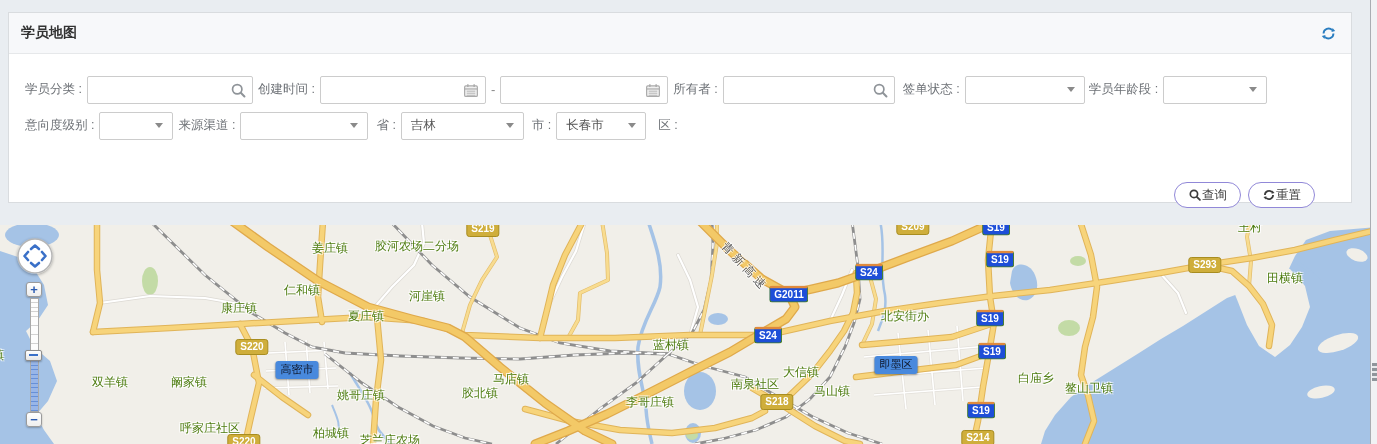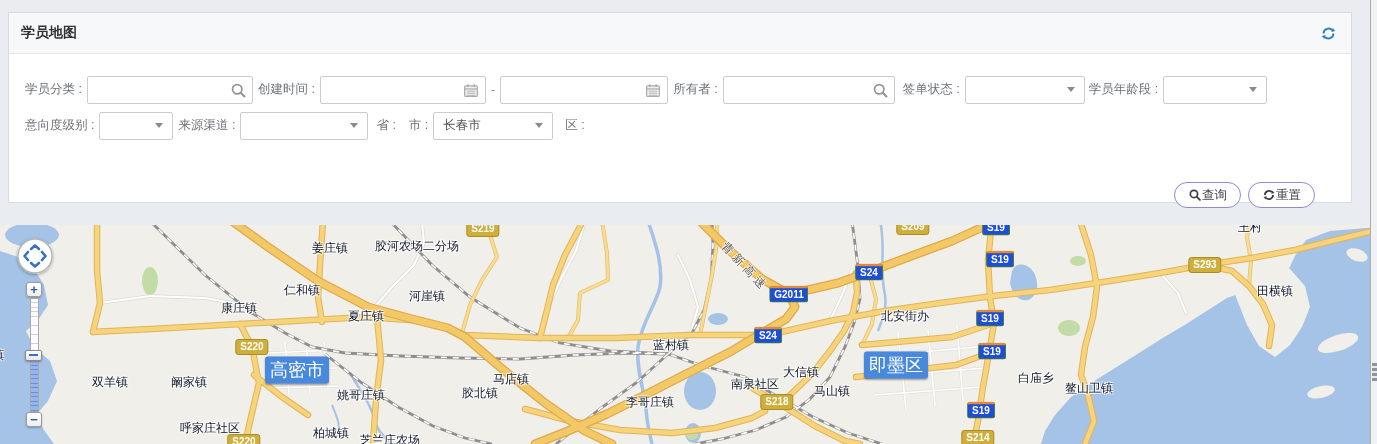--- a/index.html
+++ b/index.html
@@ -27,24 +27,24 @@
   .caret{width:0;height:0;border-left:4px solid transparent;border-right:4px solid transparent;
          border-top:5px solid #8a8a8a;margin-left:6px;}
   .sep{font-size:13px;color:#888;margin:0 5px;}
   .btns{position:absolute;right:36px;top:107px;display:flex;gap:7px;}
   .btn{display:inline-flex;align-items:center;height:26px;padding:0 13px;border:1px solid #9188d8;
        border-radius:14px;background:#fff;font-size:12.5px;color:#444;cursor:pointer;}
   
   .map{position:absolute;left:0;top:225px;width:1377px;height:219px;overflow:hidden;background:#f1efe9;cursor:grab;}
   .map svg{position:absolute;left:0;top:0;}
   #map-labels{position:absolute;left:0;top:0;width:100%;height:100%;}
-  .tlabel{position:absolute;transform:translate(-50%,-50%);font-size:12px;color:#0f172a;white-space:nowrap;
+  .tlabel{position:absolute;transform:translate(-50%,-50%);font-size:12px;color:#4d7c0f;white-space:nowrap;
     text-shadow:-1px -1px 0 rgba(255,255,255,.9),1px -1px 0 rgba(255,255,255,.9),
                 -1px 1px 0 rgba(255,255,255,.9),1px 1px 0 rgba(255,255,255,.9);}
-  .clabel{position:absolute;transform:translate(-50%,-50%);font-size:18px;color:#ffffff;background:#4889dd;
+  .clabel{position:absolute;transform:translate(-50%,-50%);font-size:11px;color:#0f172a;background:#4889dd;
           border-radius:3px;padding:1px 5px 2px;box-shadow:0 1px 2px rgba(0,0,0,.35);white-space:nowrap;}
   .rbadge{position:absolute;transform:translate(-50%,-50%);font:bold 10px/12px "Liberation Sans",sans-serif;
           color:#fff;border-radius:3px;padding:1px 4px;white-space:nowrap;box-sizing:border-box;}
   .rbadge.yellow{background:#cfae3b;border:1px solid #a88d20;}
   .rbadge.green{background:#1d4ed8;border:1px solid #447d23;border-top:3px solid #e08a3c;padding-top:0;}
   .hlabel{position:absolute;font-size:11.5px;color:#5a5a5a;white-space:nowrap;letter-spacing:4px;
     text-shadow:-1px -1px 0 rgba(255,255,255,.8),1px -1px 0 rgba(255,255,255,.8),
                 -1px 1px 0 rgba(255,255,255,.8),1px 1px 0 rgba(255,255,255,.8);}
   
   .pan{position:absolute;left:17px;top:13px;width:36px;height:36px;border-radius:50%;
@@ -160,22 +160,26 @@
         <span class="sel" style="width:74px">
           <span></span>
           <i class="caret"></i>
         </span>
         <span class="flabel" style="margin-left:5px">来源渠道 :</span>
         <span class="sel" style="width:128px">
           <span></span>
           <i class="caret"></i>
         </span>
         <span class="flabel" style="margin-left:8px">省 :</span>
+        <span class="sel" style="width:123px">
+          <span>吉林</span>
+          <i class="caret"></i>
+        </span>
         <span class="flabel" style="margin-left:8px">市 :</span>
-        <span class="sel" style="width:120px">
+        <span class="sel" style="width:90px">
           <span>长春市</span>
           <i class="caret"></i>
         </span>
         <span class="flabel" style="margin-left:12px">区 :</span>
       </div>
 
       <div class="btns">
         <button class="btn">
           <svg viewBox="0 0 20 20" width="14" height="14">
               <circle cx="8.5" cy="8.5" r="5.2" fill="none" stroke="#3c3c3c" stroke-width="2.4"></circle>
@@ -374,21 +378,21 @@
         <div class="tlabel" style="left: 671px; top: 120px;">蓝村镇</div>
         <div class="tlabel" style="left: 511px; top: 154px;">马店镇</div>
         <div class="tlabel" style="left: 480px; top: 168px;">胶北镇</div>
         <div class="tlabel" style="left: 650px; top: 177px;">李哥庄镇</div>
         <div class="tlabel" style="left: 755px; top: 159px;">南泉社区</div>
         <div class="tlabel" style="left: 801px; top: 147px;">大信镇</div>
         <div class="tlabel" style="left: 832px; top: 166px;">马山镇</div>
         <div class="tlabel" style="left: 905px; top: 91px;">北安街办</div>
         <div class="tlabel" style="left: 1036px; top: 153px;">白庙乡</div>
         <div class="tlabel" style="left: 1089px; top: 163px;">鳌山卫镇</div>
-        <div class="tlabel" style="left: 1275px; top: 66px;">田横镇</div>
+        <div class="tlabel" style="left: 1275px; top: 53px; padding-left: 20px;">田横镇</div>
         <div class="tlabel" style="left: 1250px; top: 2px;">王村</div>
         <div class="tlabel" style="left: -2px; top: 130px;">镇</div>
         <div class="clabel" style="left: 297px; top: 145px;">高密市</div>
         <div class="clabel" style="left: 896px; top: 140px;">即墨区</div>
         <div class="rbadge yellow" style="left: 483px; top: 4px;">S219</div>
         <div class="rbadge yellow" style="left: 252px; top: 122px;">S220</div>
         <div class="rbadge yellow" style="left: 244px; top: 217px;">S220</div>
         <div class="rbadge yellow" style="left: 913px; top: 2px;">S209</div>
         <div class="rbadge yellow" style="left: 777px; top: 177px;">S218</div>
         <div class="rbadge yellow" style="left: 978px; top: 213px;">S214</div>

